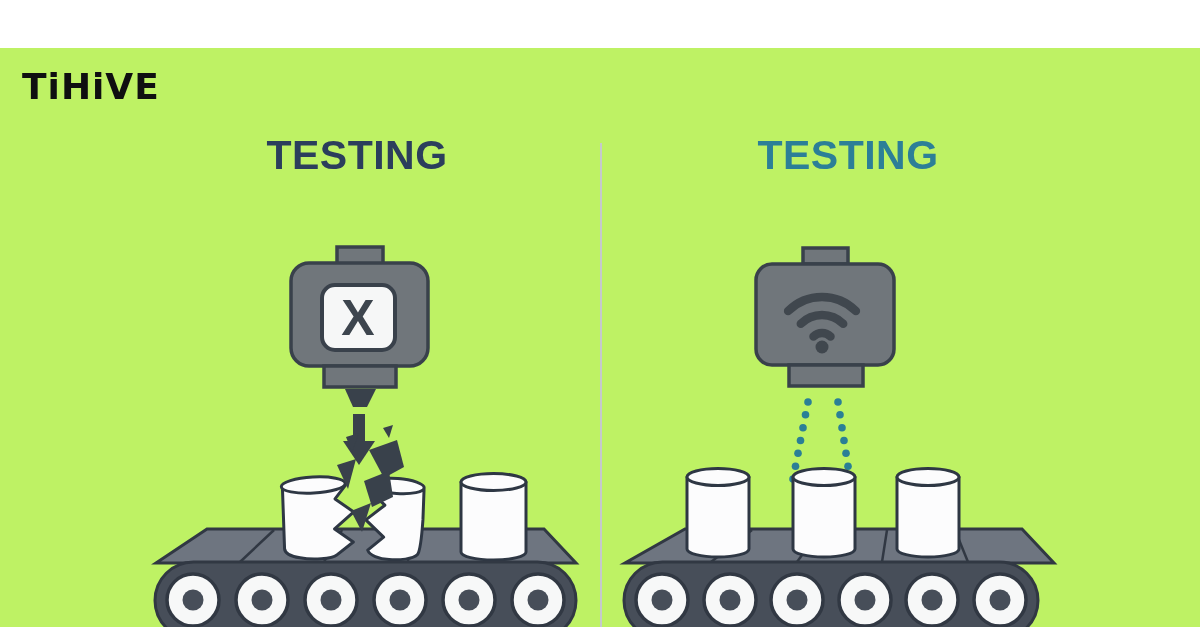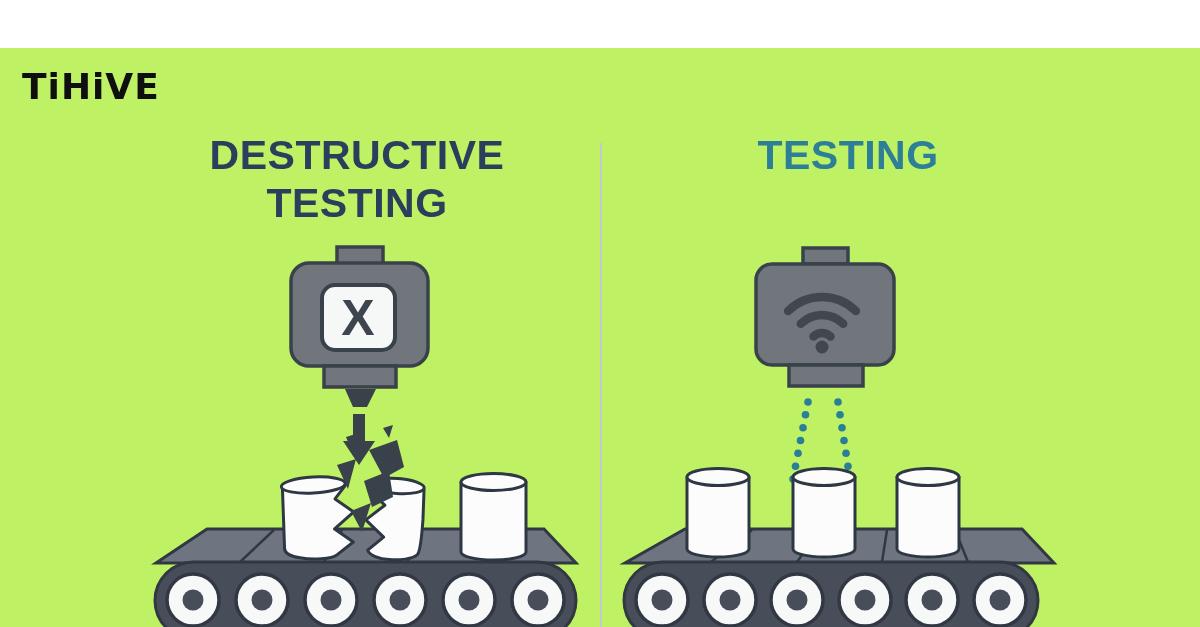--- a/index.html
+++ b/index.html
@@ -50,21 +50,20 @@
 </head>
 <body>
 
 <div id="canvas">
 
   <div class="logo">TiHiVE</div>
 
   <div class="divider"></div>
 
   <div class="title title-left">
-    <div>DESTRUCTIVE</div>
     <div>TESTING</div>
   </div>
 
   <div class="title title-right">
     <div>TESTING</div>
   </div>
 
   <svg class="panel-svg svg-left" viewBox="0 0 600 627">
 
     <g>

